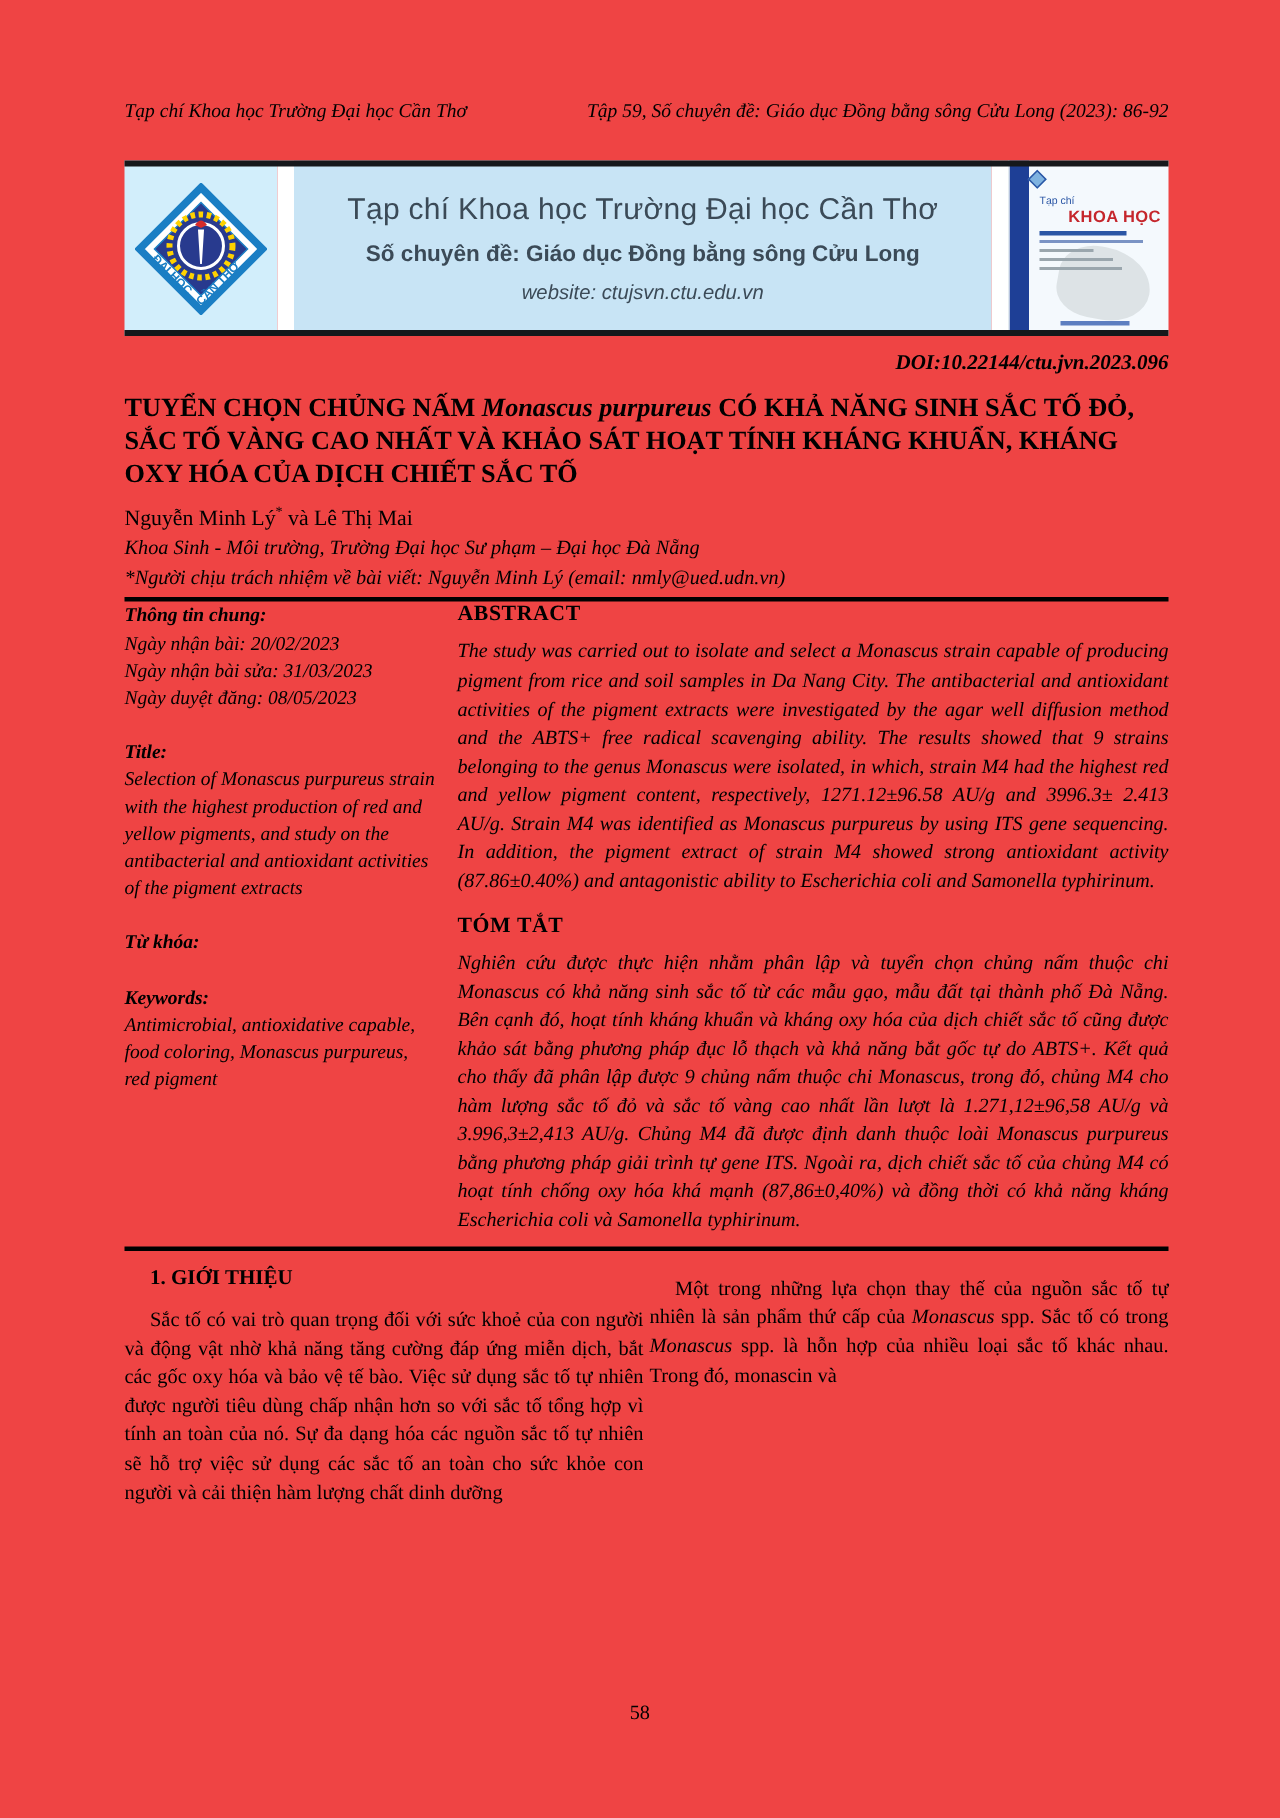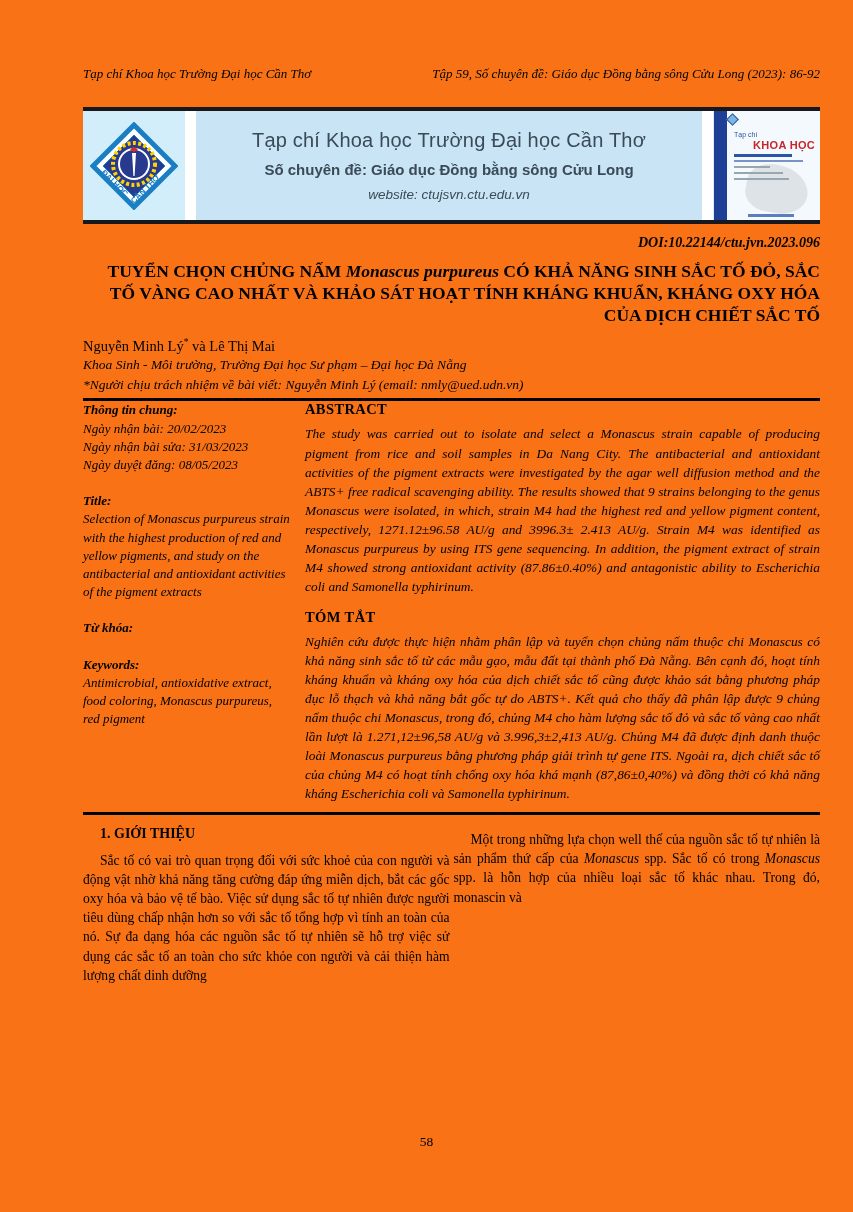--- a/index.html
+++ b/index.html
@@ -1,20 +1,20 @@
 <!DOCTYPE html>
 <html><head>
 <meta charset="utf-8">
 <style>
   * { margin:0; padding:0; box-sizing:border-box; }
   html,body { background:#ffffff; }
   .page {
-    width:853px; height:1212px; position:relative; background:#f97316;
+    width:853px; height:1212px; position:relative; background:#ef4444;
     font-family:"Liberation Serif", serif; color:#000;
-    padding:66px 33px 0 83px; overflow:hidden;
+    padding:66px 74px 0 83px; overflow:hidden;
   }
   
   .running-head { display:flex; justify-content:space-between; font-style:italic; font-size:13px; }
   
   .banner { margin-top:25px; height:117px; position:relative; display:flex; }
   .banner-bar { position:absolute; left:0; right:0; height:4px; background:#16181b; z-index:3; }
   .banner-bar.top { top:0; } .banner-bar.bottom { bottom:0; }
   .banner-logo-sec { width:102px; background:#d2eefb; display:flex; align-items:center; justify-content:center; }
   .banner-gap { width:11px; background:#fff; }
   .banner-center {
@@ -32,21 +32,21 @@
   .cover-tapchi { font-size:7px; color:#2a56a5; }
   .cover-khoahoc { font-size:11px; font-weight:bold; color:#c5262c; letter-spacing:0.3px; margin-top:1px;text-align:right; }
   .cover-bar { height:3px; background:#2a56a5; margin-top:3px; }
   .cover-bar.b1 { width:72%; } .cover-bar.b2 { width:85%; height:2px; background:#7a93c4; }
   .cover-bar.gray { background:#9aa6ad; height:2px; margin-top:4px; }
   .cover-bar.g1 { width:45%; } .cover-bar.g2 { width:60%; } .cover-bar.g3 { width:68%; }
   .cover-map { position:absolute; left:32px; top:58px; width:62px; height:48px; background:#dde3e6; border-radius:45% 60% 50% 42%; transform:rotate(10deg); }
   .cover-foot { position:absolute; bottom:7px; left:34px; width:46px; height:3px; background:#5c7ec0; }
   
   .doi { text-align:right; font-style:italic; font-weight:bold; font-size:14px; margin-top:11px; }
-  .article-title { margin-top:9px; font-size:17.5px; font-weight:bold; line-height:1.27;text-align:right; }
+  .article-title { margin-top:9px; font-size:17.5px; font-weight:bold; line-height:1.27; }
   .article-title .it { font-style:italic; }
   .authors { margin-top:10px; font-size:14.5px; }
   .authors sup { font-size:9.5px; }
   .affiliation { font-style:italic; font-size:13.5px; margin-top:3px; }
   .corresponding { font-style:italic; font-size:13.5px; margin-top:4px; }
   .rule { height:3px; background:#000; }
   .rule.r1 { margin-top:5px; }
   .rule.r2 { margin-top:9px; }
   
   .meta-abstract { display:flex; }
@@ -143,38 +143,38 @@
       </div>
       <div class="grp">
         <div class="label">Title:</div>
         <div>Selection of Monascus purpureus strain with the highest production of red and yellow pigments, and study on the antibacterial and antioxidant activities of the pigment extracts</div>
       </div>
       <div class="grp">
         <div class="label">Từ khóa:</div>
       </div>
       <div class="grp">
         <div class="label">Keywords:</div>
-        <div>Antimicrobial, antioxidative extract, food coloring, Monascus purpureus, red pigment</div>
+        <div>Antimicrobial, antioxidative capable, food coloring, Monascus purpureus, red pigment</div>
       </div>
     </div>
     <div class="abs-col">
       <div class="abs-heading">ABSTRACT</div>
       <div class="abs-text">The study was carried out to isolate and select a Monascus strain capable of producing pigment from rice and soil samples in Da Nang City. The antibacterial and antioxidant activities of the pigment extracts were investigated by the agar well diffusion method and the ABTS+ free radical scavenging ability. The results showed that 9 strains belonging to the genus Monascus were isolated, in which, strain M4 had the highest red and yellow pigment content, respectively, 1271.12±96.58 AU/g and 3996.3± 2.413 AU/g. Strain M4 was identified as Monascus purpureus by using ITS gene sequencing. In addition, the pigment extract of strain M4 showed strong antioxidant activity (87.86±0.40%) and antagonistic ability to Escherichia coli and Samonella typhirinum.</div>
       <div class="abs-heading mt">TÓM TẮT</div>
       <div class="abs-text">Nghiên cứu được thực hiện nhằm phân lập và tuyển chọn chủng nấm thuộc chi Monascus có khả năng sinh sắc tố từ các mẫu gạo, mẫu đất tại thành phố Đà Nẵng. Bên cạnh đó, hoạt tính kháng khuẩn và kháng oxy hóa của dịch chiết sắc tố cũng được khảo sát bằng phương pháp đục lỗ thạch và khả năng bắt gốc tự do ABTS+. Kết quả cho thấy đã phân lập được 9 chủng nấm thuộc chi Monascus, trong đó, chủng M4 cho hàm lượng sắc tố đỏ và sắc tố vàng cao nhất lần lượt là 1.271,12±96,58 AU/g và 3.996,3±2,413 AU/g. Chủng M4 đã được định danh thuộc loài Monascus purpureus bằng phương pháp giải trình tự gene ITS. Ngoài ra, dịch chiết sắc tố của chủng M4 có hoạt tính chống oxy hóa khá mạnh (87,86±0,40%) và đồng thời có khả năng kháng Escherichia coli và Samonella typhirinum.</div>
     </div>
   </div>
 
   <div class="rule r2"></div>
 
   <div class="body-cols">
     <div class="bcol">
       <div class="intro-heading">1.  GIỚI THIỆU</div>
       <p class="p-indent">Sắc tố có vai trò quan trọng đối với sức khoẻ của con người và động vật nhờ khả năng tăng cường đáp ứng miễn dịch, bắt các gốc oxy hóa và bảo vệ tế bào. Việc sử dụng sắc tố tự nhiên được người tiêu dùng chấp nhận hơn so với sắc tố tổng hợp vì tính an toàn của nó. Sự đa dạng hóa các nguồn sắc tố tự nhiên sẽ hỗ trợ việc sử dụng các sắc tố an toàn cho sức khỏe con người và cải thiện hàm lượng chất dinh dưỡng</p>
     </div>
     <div class="bcol">
-      <p class="p-indent p-gap"><span>Một trong những lựa chọn well thế của nguồn sắc tố tự nhiên là sản phẩm thứ cấp của </span><span class="sp-it">Monascus</span><span> spp. Sắc tố có trong </span><span class="sp-it">Monascus</span><span> spp. là hỗn hợp của nhiều loại sắc tố khác nhau. Trong đó, monascin và</span></p>
+      <p class="p-indent p-gap"><span>Một trong những lựa chọn thay thế của nguồn sắc tố tự nhiên là sản phẩm thứ cấp của </span><span class="sp-it">Monascus</span><span> spp. Sắc tố có trong </span><span class="sp-it">Monascus</span><span> spp. là hỗn hợp của nhiều loại sắc tố khác nhau. Trong đó, monascin và</span></p>
     </div>
   </div>
 
   <div class="page-num">58</div>
 
 </div>
 
 </body></html>

